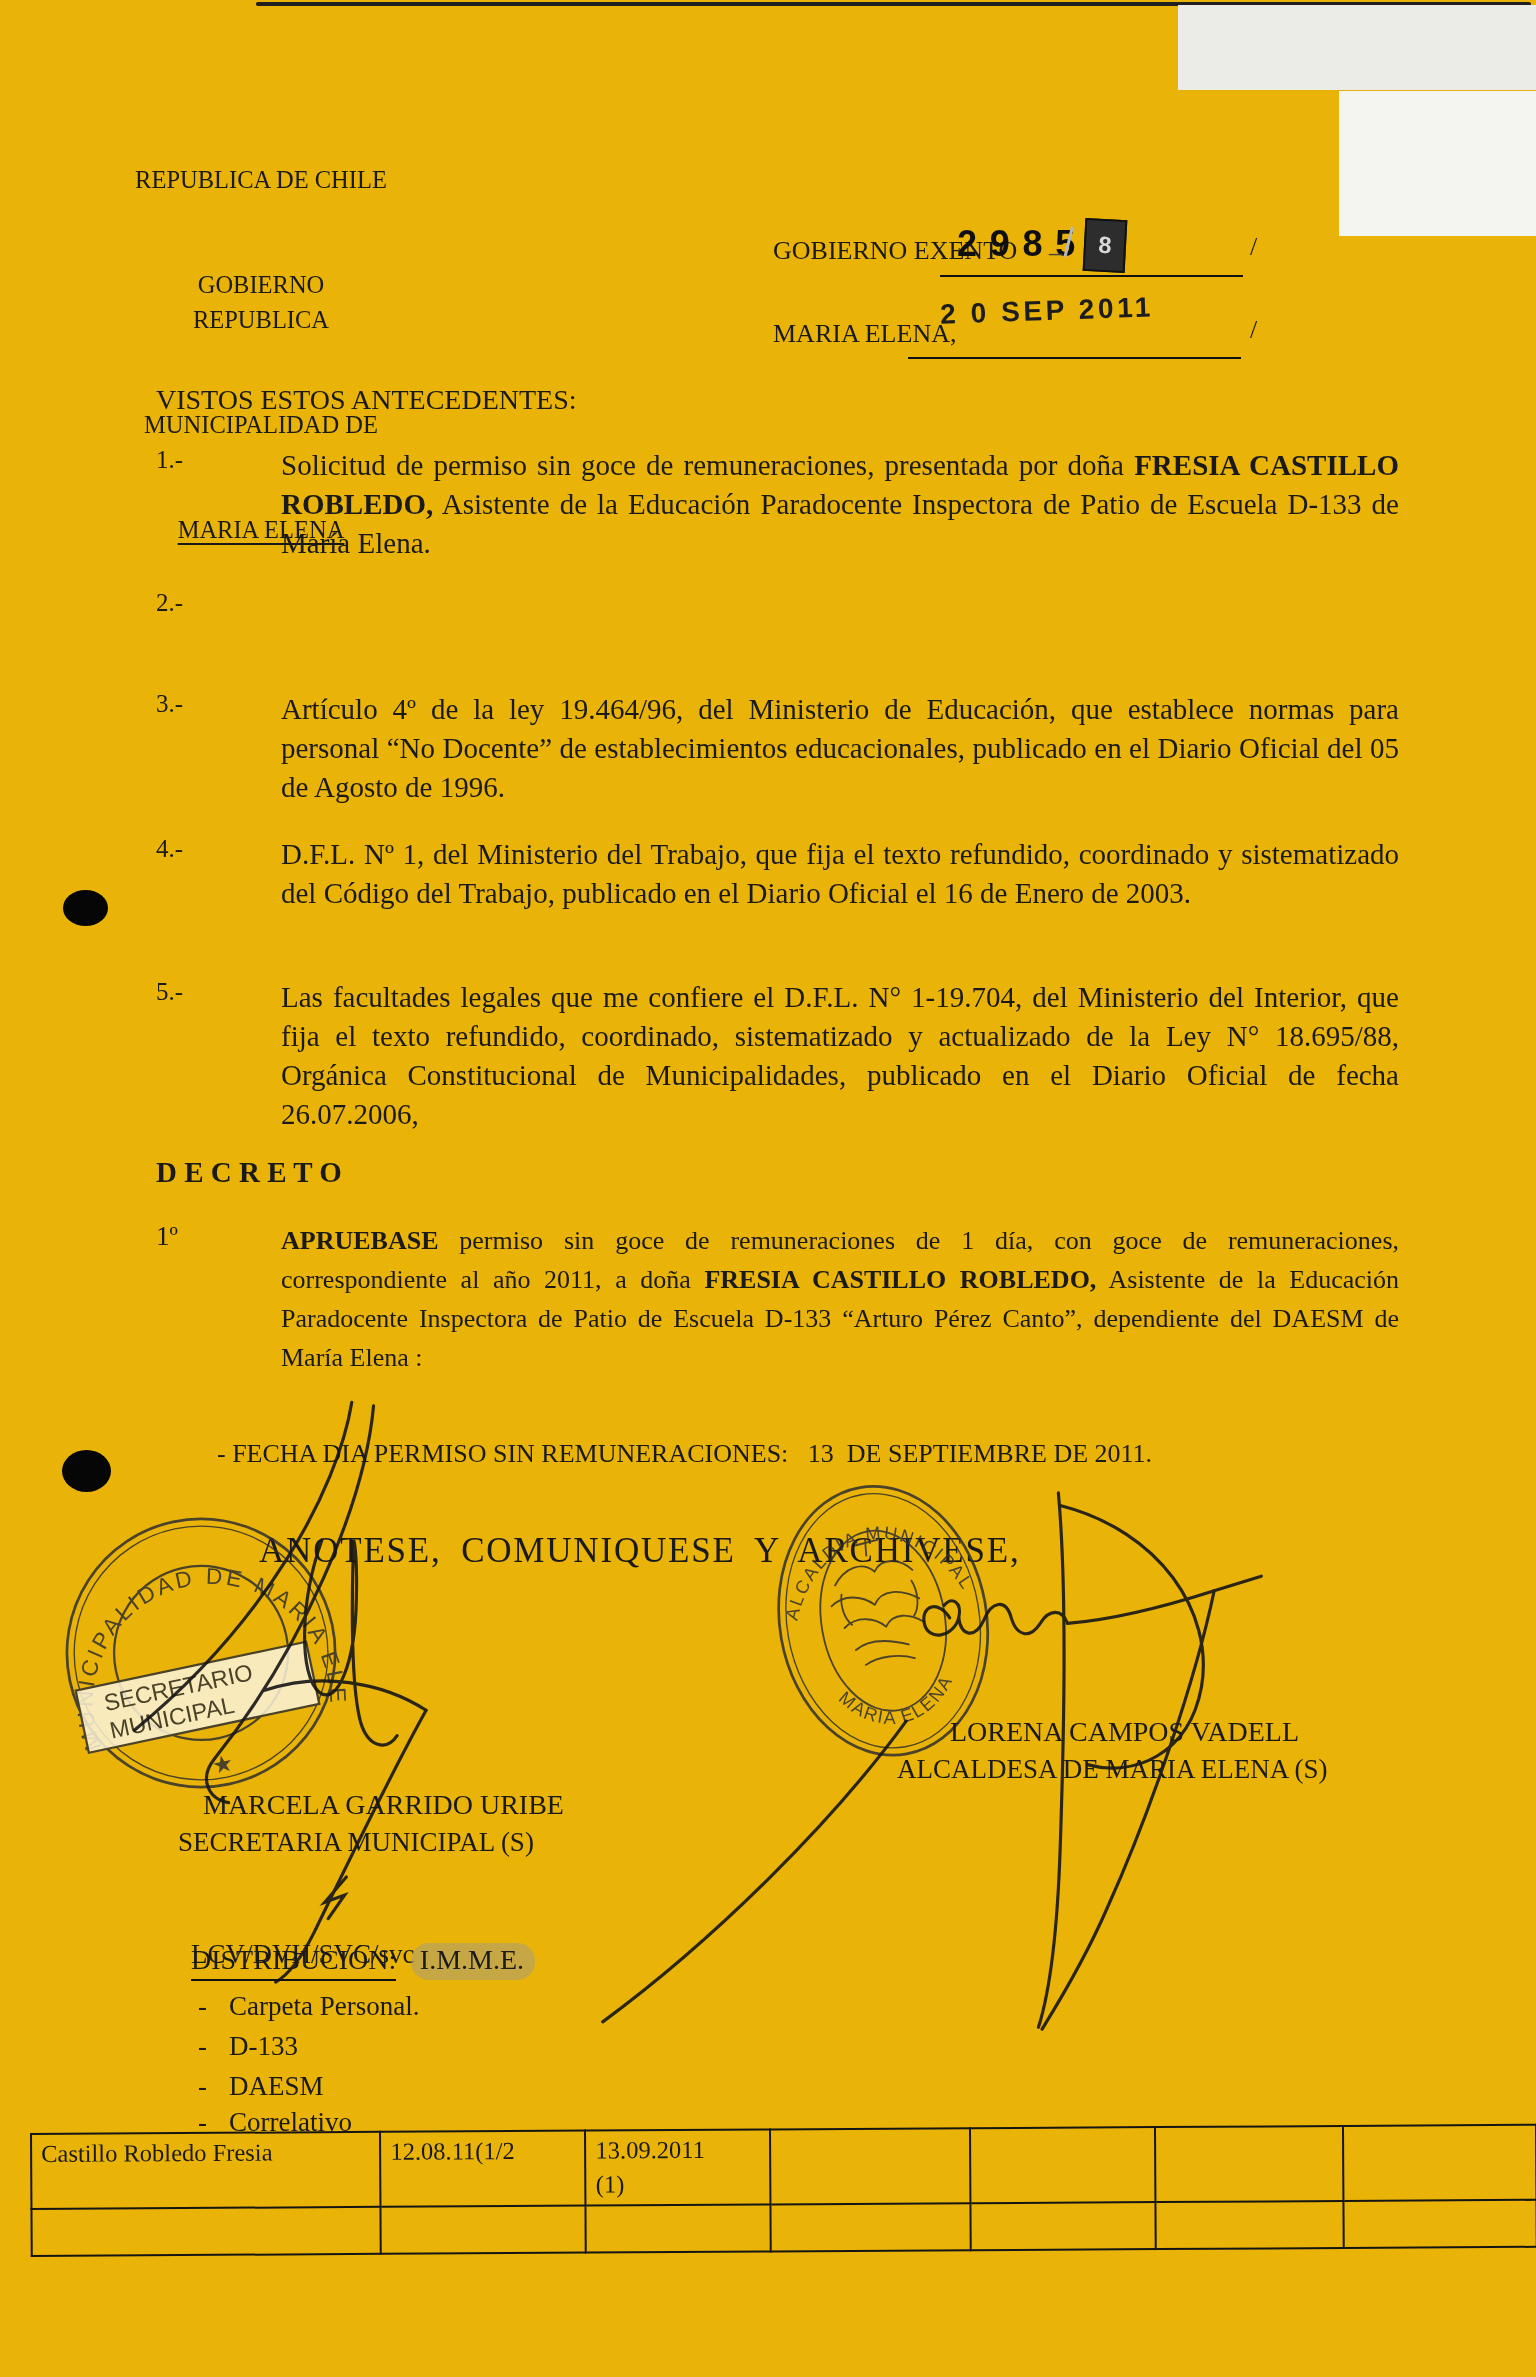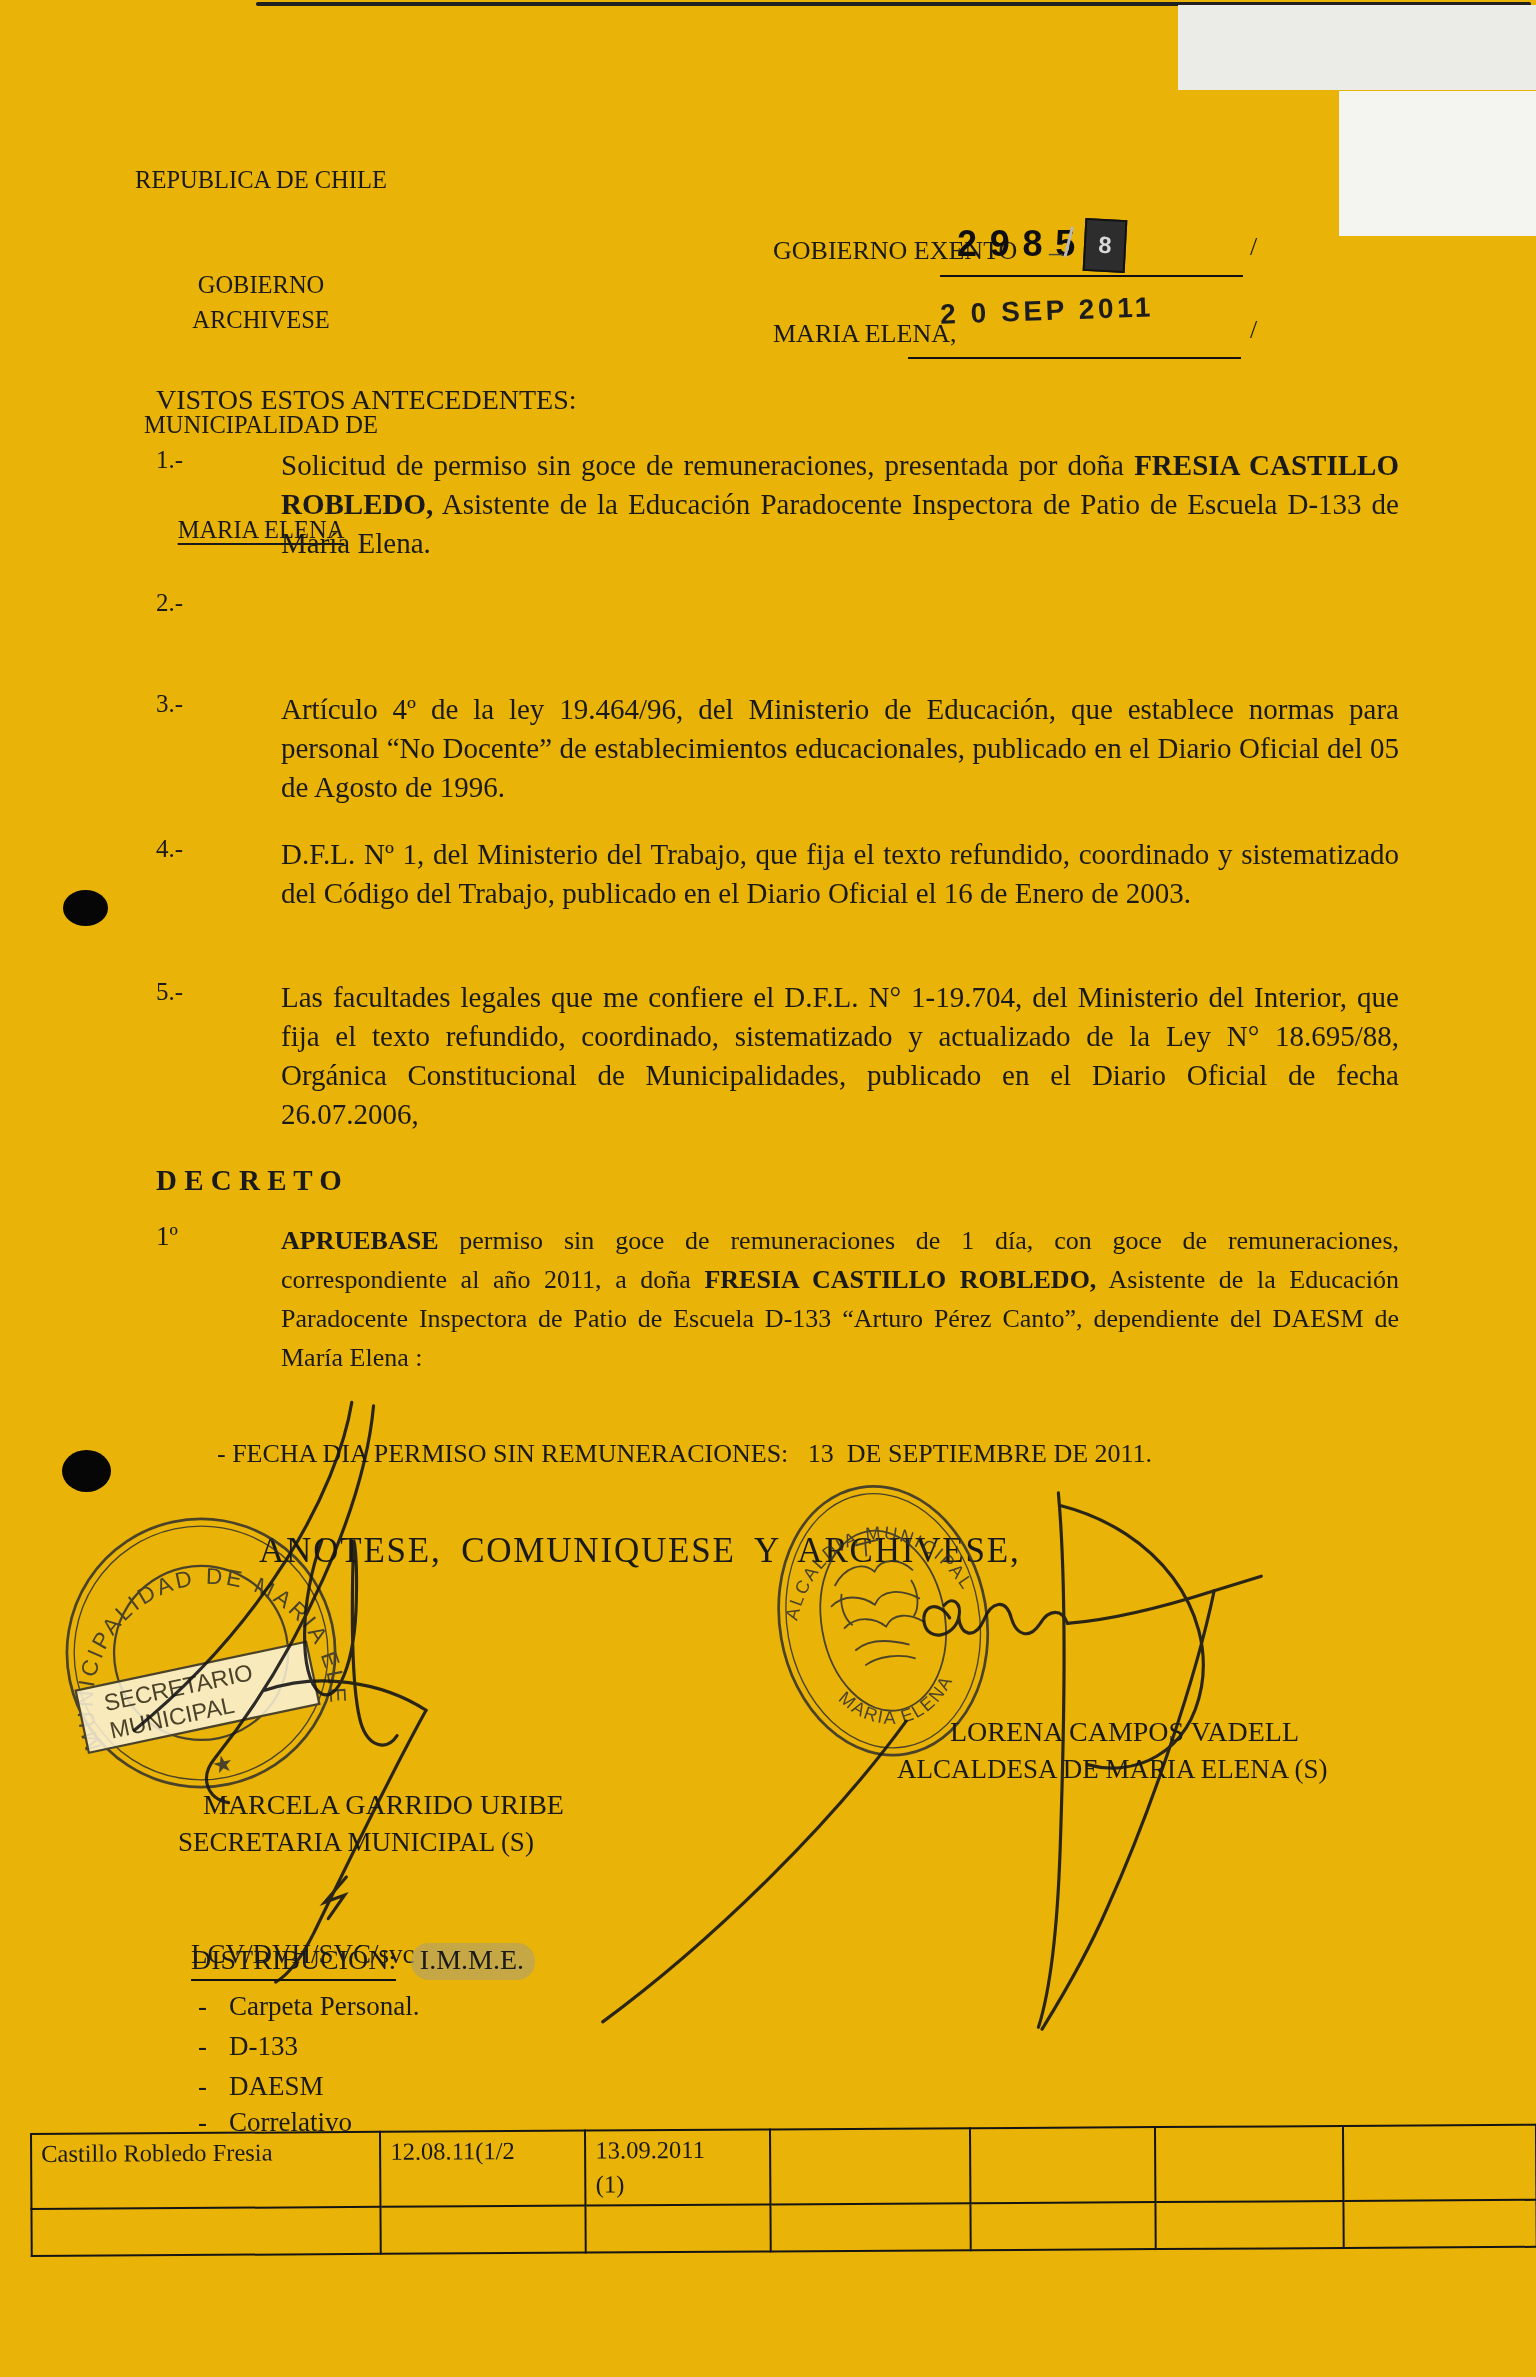--- a/index.html
+++ b/index.html
@@ -24,21 +24,21 @@
            font-family:"Liberation Sans",sans-serif;font-weight:bold;font-size:23.6px;}
   .smudge{width:12.7px;height:31px;border-left:3.6px solid #b9b9b6;transform:rotate(14deg);}
   .datestamp{font-family:"Liberation Sans","DejaVu Sans",sans-serif;font-weight:bold;font-size:28px;
              letter-spacing:3.6px;color:#1d1d1d;transform:rotate(-2deg);white-space:pre;}
   
   .h-vistos{font-size:28px;}
   .item{width:1243px;}
   .item .num{position:absolute;left:0;top:0;font-size:25px;}
   .item .body{margin-left:125px;width:1118px;text-align:justify;font-size:29px;line-height:39px;}
   .b{font-weight:bold;}
-  .h-decreto{font-size:29px;font-weight:bold;white-space:pre;margin-top:8px;}
+  .h-decreto{font-size:29px;font-weight:bold;white-space:pre;}
   .fecha{font-size:26px;white-space:pre-wrap;}
   .anotese{font-size:35px;letter-spacing:1.8px;word-spacing:9px;white-space:pre;}
   .name{font-size:28px;white-space:pre;}
   .title{font-size:27px;white-space:pre;}
   
   .initials{font-size:27px;}
   .dist{font-size:28px;}
   .dist .dl{border-bottom:2.7px solid #111;padding-bottom:3.6px;}
   .dist .dv{background:rgba(152,152,146,0.45);padding:0.9px 11px 4.5px 9px;border-radius:18px;margin-left:14.5px;}
   .fitem{font-size:27px;white-space:pre;}
@@ -59,21 +59,21 @@
 <div class="page">
 
   <div class="abs topline"></div>
   <div class="abs corner-shade"></div>
   <div class="abs corner-shade2"></div>
   <div class="abs hole" style="left:63px;top:890px;"></div>
   <div class="abs hole" style="left:62px;top:1450px;width:49px;height:42px;"></div>
 
   <div class="abs letterhead">
     <div>REPUBLICA DE CHILE</div>
-    <div>GOBIERNO  ARCHIVESE</div>
+    <div>GOBIERNO  REPUBLICA</div>
     <div>MUNICIPALIDAD DE</div>
     <div class="lh-underline">MARIA ELENA</div>
   </div>
 
   <div class="abs lbl" style="left:773px;top:236px;">GOBIERNO EXENTO</div>
   <div class="abs rule" style="left:940px;top:275px;width:303px;"></div>
   <div class="abs decno" style="left:957px;top:223px;">2985</div>
   <div class="abs dash" style="left:1049px;top:237px;">–</div>
   <div class="abs smudge" style="left:1067px;top:228px;"></div>
   <div class="abs markbox" style="left:1084px;top:219px;">

